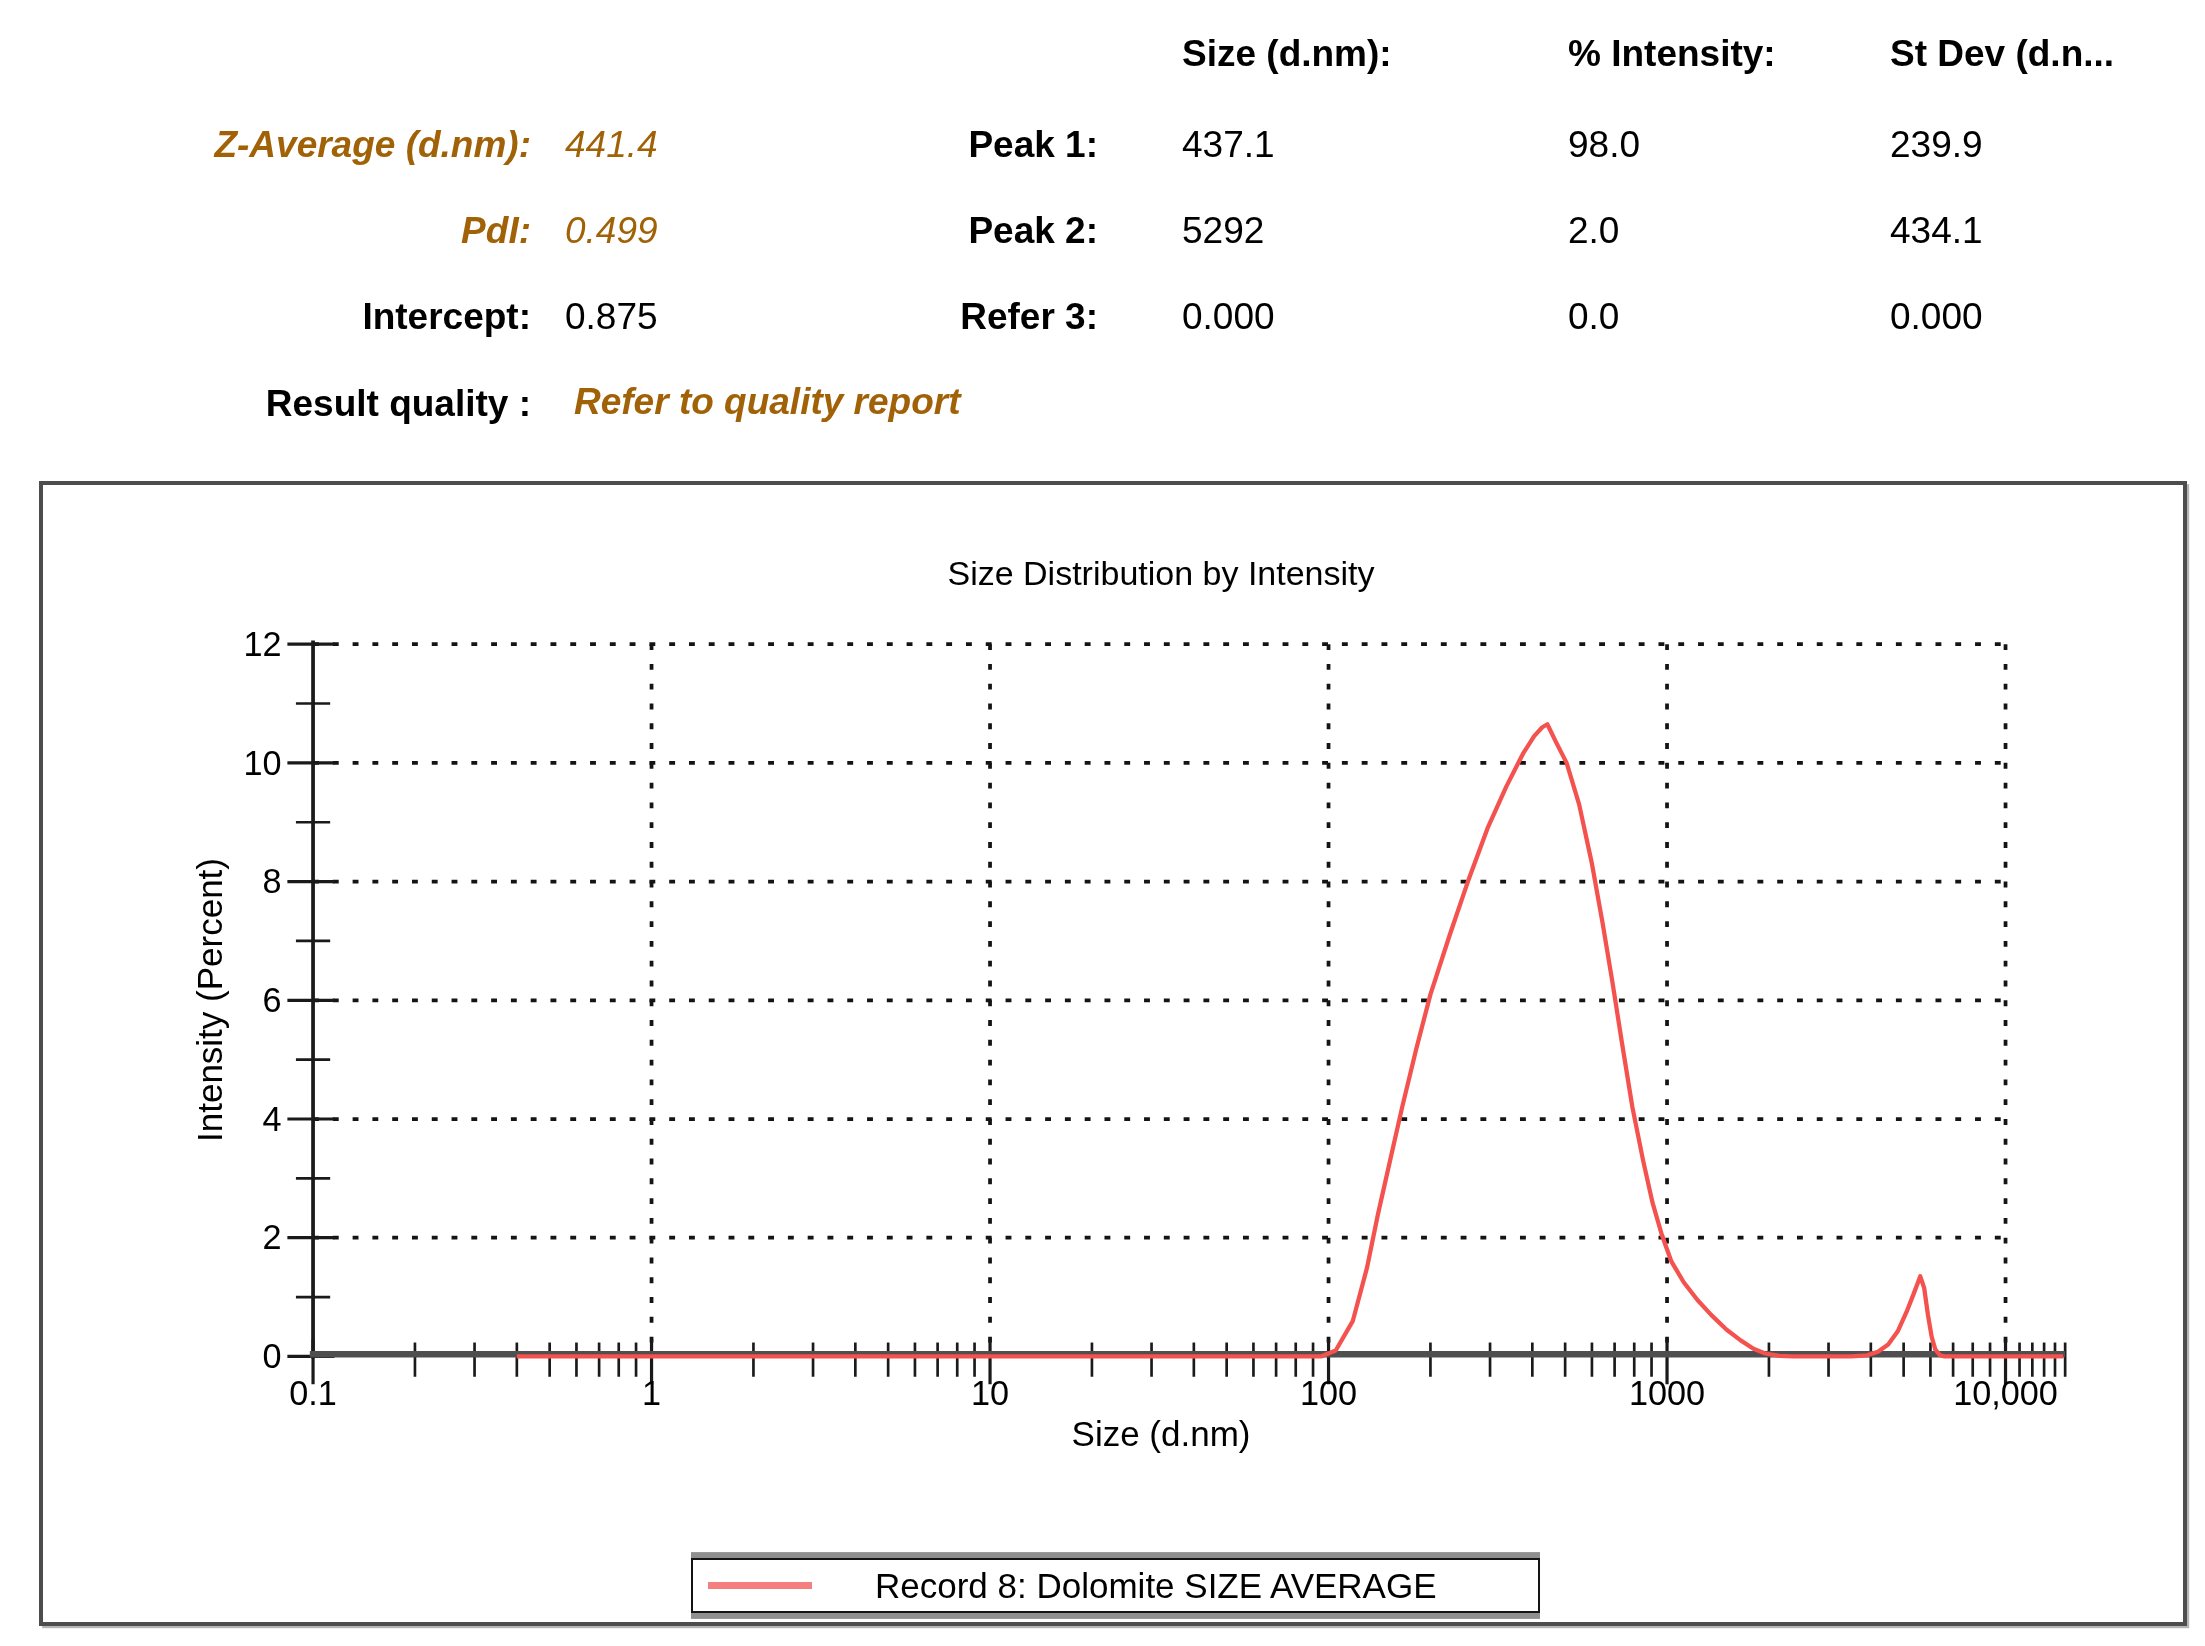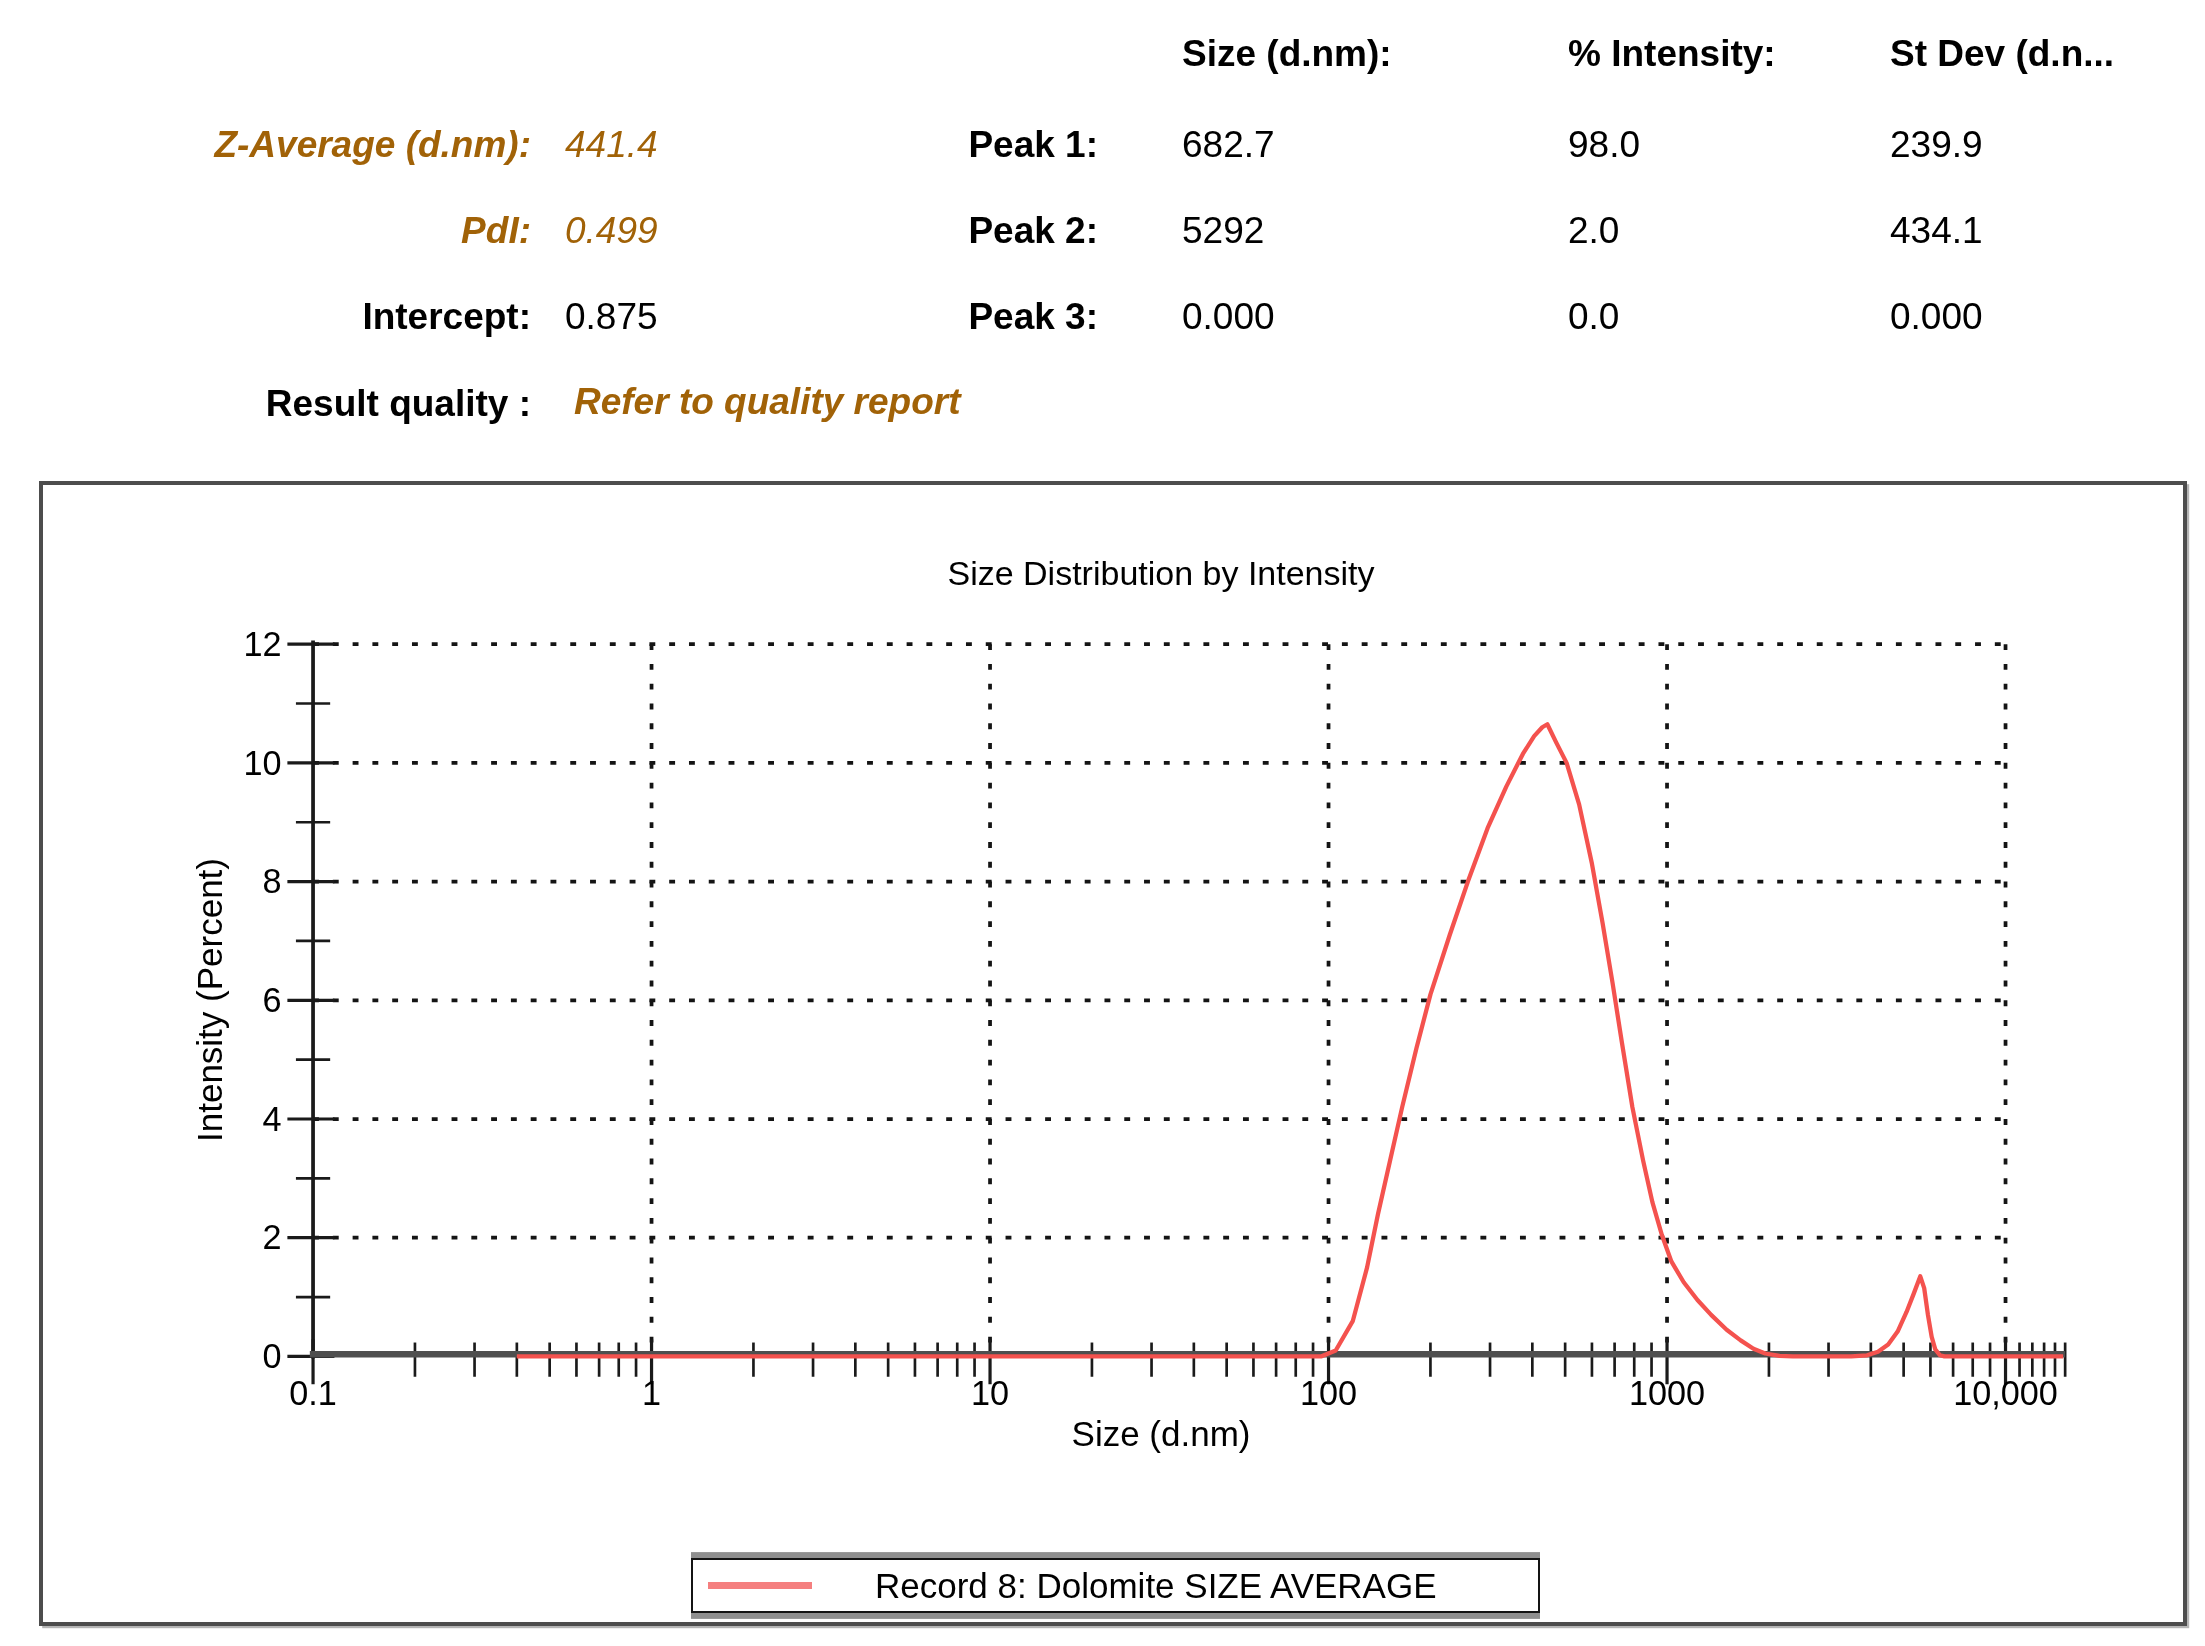--- a/index.html
+++ b/index.html
@@ -36,34 +36,34 @@
 <div>
 
   <div>
     <span class="abs colh" style="left:1182px;top:35px">Size (d.nm):</span>
     <span class="abs colh" style="left:1568px;top:35px">% Intensity:</span>
     <span class="abs colh" style="left:1890px;top:35px">St Dev (d.n...</span>
 
     <span class="abs t70 b red lblR" style="right:1674px;top:126px">Z-Average (d.nm):</span>
     <span class="abs t70 red" style="left:565px;top:126px">441.4</span>
     <span class="abs t70 b lblR" style="right:1107px;top:126px">Peak 1:</span>
-    <span class="abs t70" style="left:1182px;top:126px">682.7</span>
+    <span class="abs t70" style="left:1182px;top:126px">437.1</span>
     <span class="abs t70" style="left:1568px;top:126px">98.0</span>
     <span class="abs t70" style="left:1890px;top:126px">239.9</span>
 
     <span class="abs t70 b red lblR" style="right:1674px;top:212px">PdI:</span>
     <span class="abs t70 red" style="left:565px;top:212px">0.499</span>
     <span class="abs t70 b lblR" style="right:1107px;top:212px">Peak 2:</span>
     <span class="abs t70" style="left:1182px;top:212px">5292</span>
     <span class="abs t70" style="left:1568px;top:212px">2.0</span>
     <span class="abs t70" style="left:1890px;top:212px">434.1</span>
 
     <span class="abs t70 b lblR" style="right:1674px;top:298px">Intercept:</span>
     <span class="abs t70" style="left:565px;top:298px">0.875</span>
-    <span class="abs t70 b lblR" style="right:1107px;top:298px">Peak 3:</span>
+    <span class="abs t70 b lblR" style="right:1107px;top:298px">Refer 3:</span>
     <span class="abs t70" style="left:1182px;top:298px">0.000</span>
     <span class="abs t70" style="left:1568px;top:298px">0.0</span>
     <span class="abs t70" style="left:1890px;top:298px">0.000</span>
 
     <span class="abs t70 b lblR" style="right:1674px;top:385px">Result quality :</span>
     <span class="abs t70 b red" style="left:574px;top:383px">Refer to quality report</span>
   </div>
 
   <div id="chartbox">
     <svg id="plot-svg" viewBox="0 0 4000 2125">

